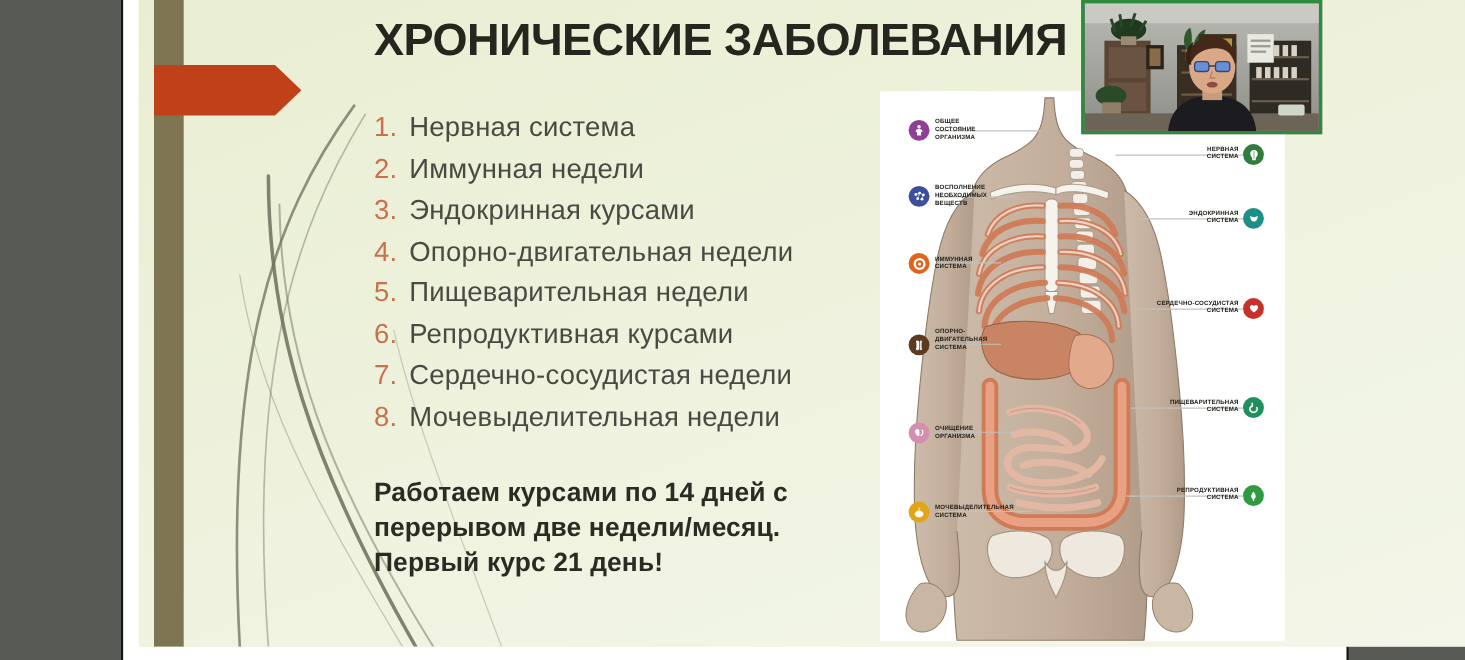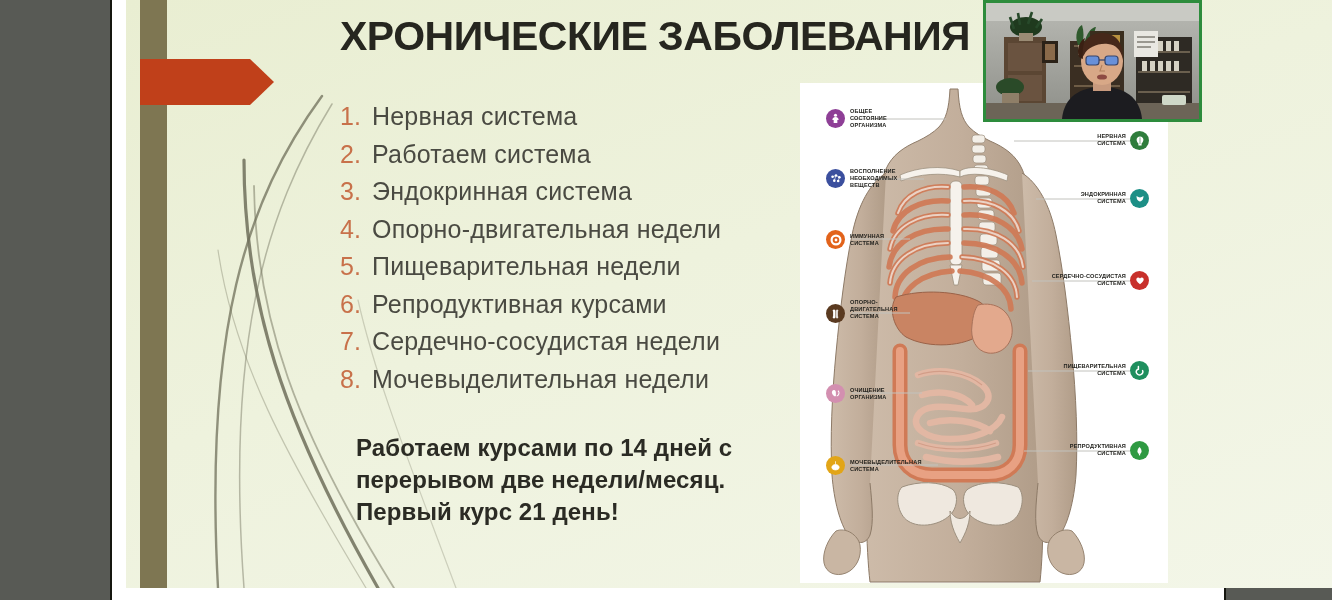--- a/index.html
+++ b/index.html
@@ -77,21 +77,21 @@
   .list-item-number{
     color:#c8714a; width:32px; flex:0 0 32px;
     font-size:25px;
   }
   .list-item-text{ flex:1 1 auto; }
 
   
   #course-note{
     position:absolute; left:214px; top:432px; width:470px;
     font-size:24px; font-weight:bold; line-height:32px;
-    color:#2b2b24; letter-spacing:0.1px;margin-left:16px;
+    color:#2b2b24; letter-spacing:0.1px;
   }
   #course-note-tail{
     position:absolute; left:214px; top:525px; width:520px;
     font-size:24px; font-weight:bold; line-height:30px;
     color:#2b2b24; letter-spacing:0.1px; white-space:nowrap;
   }
 
   
   #anatomy-panel{
     position:absolute; left:674px; top:83px; width:368px; height:500px;
@@ -152,25 +152,25 @@
 
   <div id="slide-title">ХРОНИЧЕСКИЕ ЗАБОЛЕВАНИЯ</div>
 
   <ul id="chronic-list">
     <li class="chronic-list-item">
       <span class="list-item-number">1.</span>
       <span class="list-item-text">Нервная система</span>
     </li>
     <li class="chronic-list-item">
       <span class="list-item-number">2.</span>
-      <span class="list-item-text">Работаем  система</span>
+      <span class="list-item-text">Иммунная  недели</span>
     </li>
     <li class="chronic-list-item">
       <span class="list-item-number">3.</span>
-      <span class="list-item-text">Эндокринная система</span>
+      <span class="list-item-text">Эндокринная курсами</span>
     </li>
     <li class="chronic-list-item">
       <span class="list-item-number">4.</span>
       <span class="list-item-text">Опорно-двигательная недели</span>
     </li>
     <li class="chronic-list-item">
       <span class="list-item-number">5.</span>
       <span class="list-item-text">Пищеварительная недели</span>
     </li>
     <li class="chronic-list-item">

